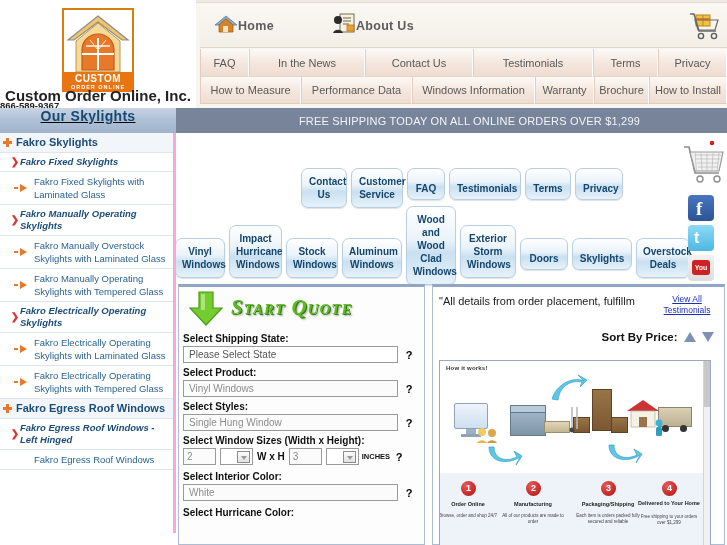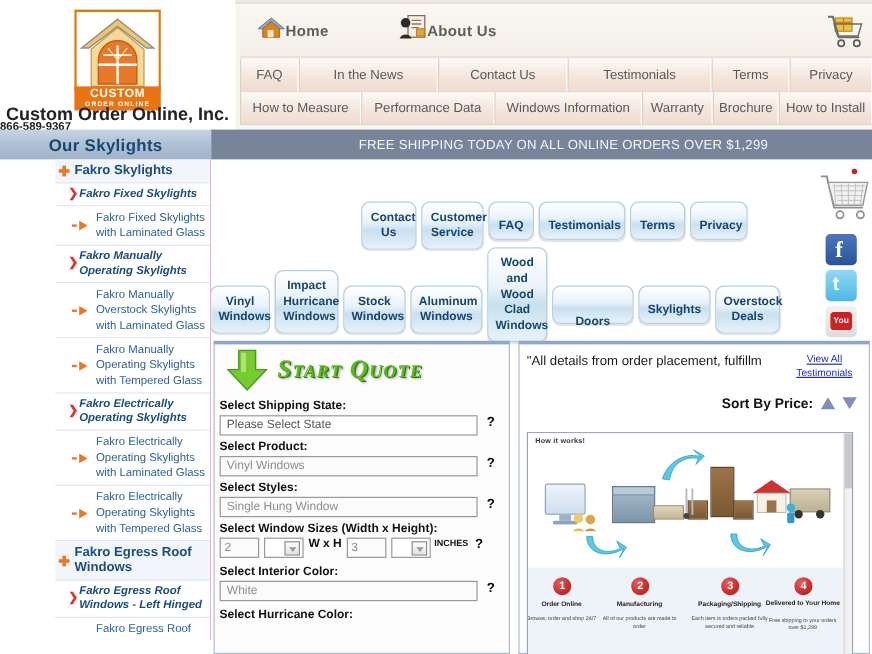--- a/index.html
+++ b/index.html
@@ -42,28 +42,28 @@
     background: linear-gradient(to bottom,#fdf9f6 0%, #f4e6dd 55%, #efdcd1 100%);
     border-right:1px solid #ffffff; border-left:1px solid #e4cdbf;
     color:#595959; font-size:11px; height:100%; cursor:pointer; white-space:nowrap;}
   .navtab:first-child { border-left:1px solid #e4cdbf; }
   #nav-row2 .navtab { border-bottom:1px solid #e8d6ca; }
   #nav-row3 .navtab { border-bottom:1px solid #e0cbbd; }
 
   
   #bluebar-left { position:absolute; left:0; top:108px; width:176px; height:25px;
     background: linear-gradient(to bottom,#c7d4e4 0%, #aec0d6 50%, #9fb3cc 100%);
-    display:flex; align-items:center; justify-content:center; }
+    display:flex; justify-content:center;text-decoration:underline; }
   #bluebar-left .t { font-size:14px; font-weight:bold; color:#17486e; letter-spacing:0.3px; }
   #bluebar-right { position:absolute; left:176px; top:108px; width:551px; height:25px;
     background:#78849a; display:flex; align-items:center; justify-content:center; }
   #bluebar-right .t { font-size:11px; color:#f2f4f7; letter-spacing:0.2px;padding-left:36px; }
 
   
-  #sidebar { position:absolute; left:0; top:133px; width:176px; height:400px; background:#fff; overflow:hidden; border-right:1px solid #f9a8d4;padding-left:46px; }
+  #sidebar { position:absolute; left:0; top:133px; width:176px; height:400px; background:#fff; overflow:hidden; border-right:3px solid #f9a8d4; }
   .sb-row { border-bottom:1px solid #dde5ef; display:flex; align-items:center; padding:3px 4px 3px 2px; }
   .sb-lvl1 { background:#f2f6fb; padding-left:2px; }
   .sb-lvl1 .txt { font-size:11px; font-weight:bold; color:#1b4d7a; line-height:13px;}
   .sb-lvl2 { background:#ffffff; padding-left:10px; }
   .sb-lvl2 .txt { font-size:9.5px; font-weight:bold; font-style:italic; color:#1b4d7a; line-height:12px;}
   .sb-lvl3 { background:#ffffff; padding-left:12px; }
   .sb-lvl3 .txt { font-size:9.5px; color:#2a6395; line-height:13px;}
   .bullet1 { flex:0 0 11px; width:11px; height:11px; position:relative; margin-right:3px; }
   .bullet1::before{ content:""; position:absolute; left:1px; top:4px; width:9px; height:3px; background:#e8792a; }
   .bullet1::after{ content:""; position:absolute; left:4px; top:1px; width:3px; height:9px; background:#e8792a; }
@@ -96,21 +96,21 @@
 
   
   #quote { position:absolute; left:2px; top:151px; width:247px; height:261px;
     background:#fdfdfd; border:1px solid #aebdd4; border-top:3px solid #8fa6c4; }
   #quote-head { height:42px; position:relative; }
   #arrow-down { position:absolute; left:8px; top:3px; width:40px; height:38px; }
   #quote-title { position:absolute; left:52px; top:8px; font-size:21px; font-weight:bold; font-style:italic;
     color:#5dbb20; letter-spacing:1px; text-shadow:1px 1px 0 #2f7a0d, 2px 2px 2px rgba(0,0,0,.35);
     font-family:"Liberation Serif",serif; font-variant:small-caps;}
   .fld-label { font-size:10px; font-weight:bold; color:#111; margin:4px 0 2px 4px; }
-  .fld-row { display:flex; padding:0 4px; }
+  .fld-row { display:flex; align-items:center; padding:0 4px; }
   .selbox { flex:1; height:17px; border:1px solid #9a9a9a; background:#fff; position:relative;
     font-size:10px; color:#555; padding:2px 0 0 5px; overflow:hidden; white-space:nowrap; }
   .selbox.grey { background:#fbfbfb; color:#8d8d8d; }
   .selarrow { position:absolute; right:2px; top:2px; width:13px; height:12px;
     background:linear-gradient(to bottom,#fdfdfd,#e2e2e2); border:1px solid #8c8c8c; }
   .selarrow::after { content:""; position:absolute; left:3px; top:4px; width:0;height:0;
     border-left:3.5px solid transparent; border-right:3.5px solid transparent; border-top:4px solid #9a9a9a;}
   .qmark { flex:0 0 22px; text-align:center; font-size:11px; font-weight:bold; color:#000; }
   .size-mini { width:33px; height:17px; border:1px solid #9a9a9a; background:#fbfbfb; position:relative; font-size:10px; color:#8d8d8d; padding:2px 0 0 3px;}
   .size-mini2 { width:33px; height:17px; border:1px solid #9a9a9a; background:#fff; position:relative;}
@@ -309,21 +309,22 @@
       <div class="rbtn" style="width:46px; padding-top:13px; height:32px;">Terms</div>
       <div class="rbtn" style="width:48px; padding-top:13px; height:32px;">Privacy</div>
     </div>
 
     <div id="btnrow2">
       <div class="rbtn tall" style="width:50px; margin-top:17px;">Vinyl Windows</div>
       <div class="rbtn tall" style="width:53px; margin-top:4px;">Impact Hurricane Windows</div>
       <div class="rbtn tall" style="width:52px; margin-top:17px;">Stock Windows</div>
       <div class="rbtn tall" style="width:60px; margin-top:17px;">Aluminum Windows</div>
       <div class="rbtn tall" style="width:50px; margin-top:-15px;">Wood and Wood Clad Windows</div>
-      <div class="rbtn tall" style="width:68px; margin-top:17px; padding-top:23px; height:32px;">Doors</div>
+      <div class="rbtn tall" style="width:56px; margin-top:4px;">Exterior Storm Windows</div>
+      <div class="rbtn tall" style="width:48px; margin-top:17px; padding-top:13px; height:32px;">Doors</div>
       <div class="rbtn tall" style="width:60px; margin-top:17px; padding-top:13px; height:32px;">Skylights</div>
       <div class="rbtn tall" style="width:54px; margin-top:17px;">Overstock Deals</div>
     </div>
 
     <div id="rail">
       <div id="rail-cart">
         <svg width="44" height="56" viewBox="0 0 44 56">
           <circle cx="31" cy="8" r="2.3" fill="#cc2222"></circle>
           <path d="M3,12 L8,12 L14,38 L38,38" fill="none" stroke="#8d8d8d" stroke-width="1.6"></path>
           <path d="M9,17 L42,17 L38,36 L14,36 Z" fill="#f1f1f1" stroke="#9a9a9a" stroke-width="1.2"></path>

